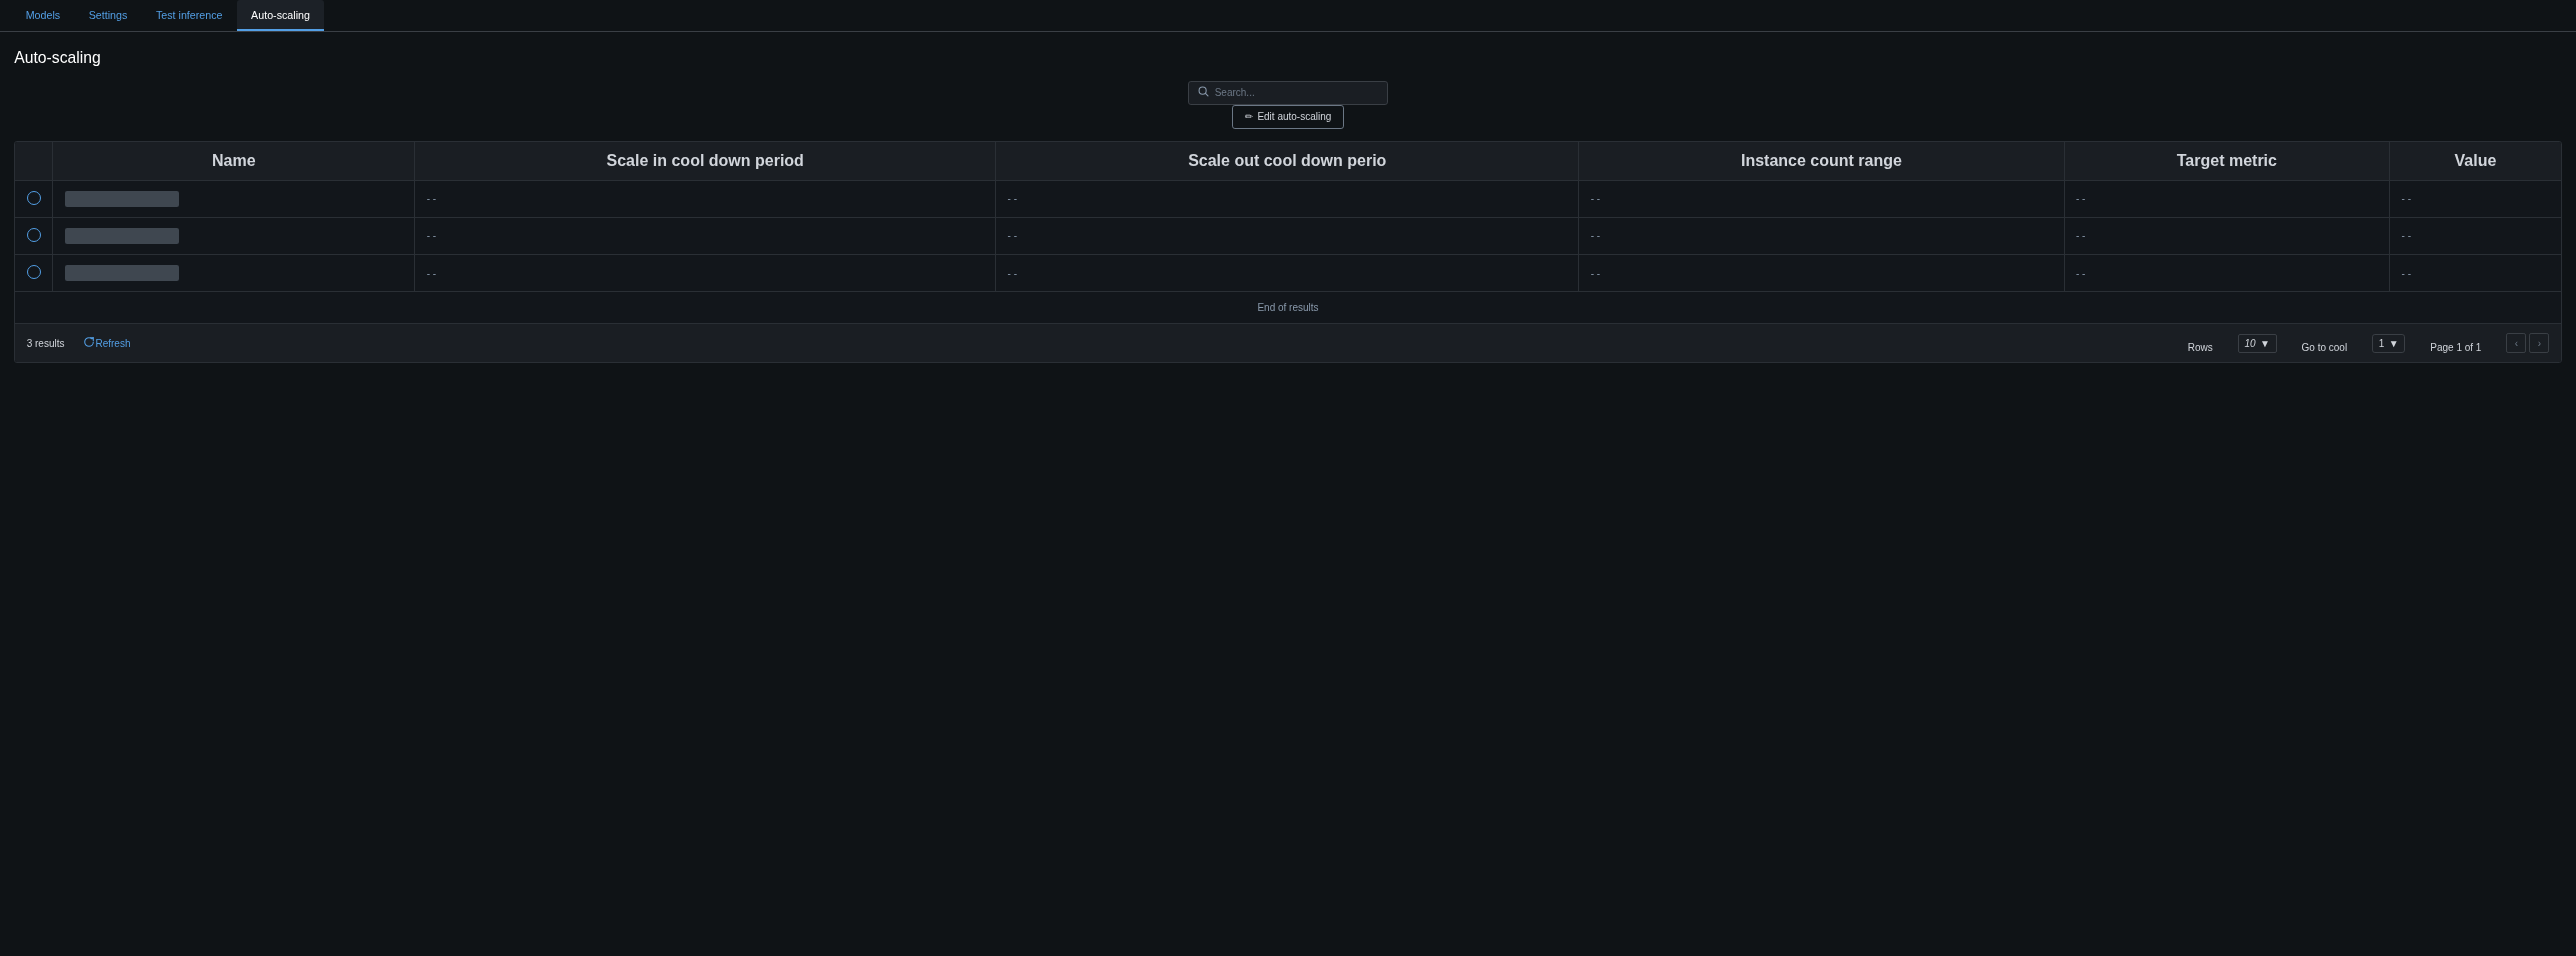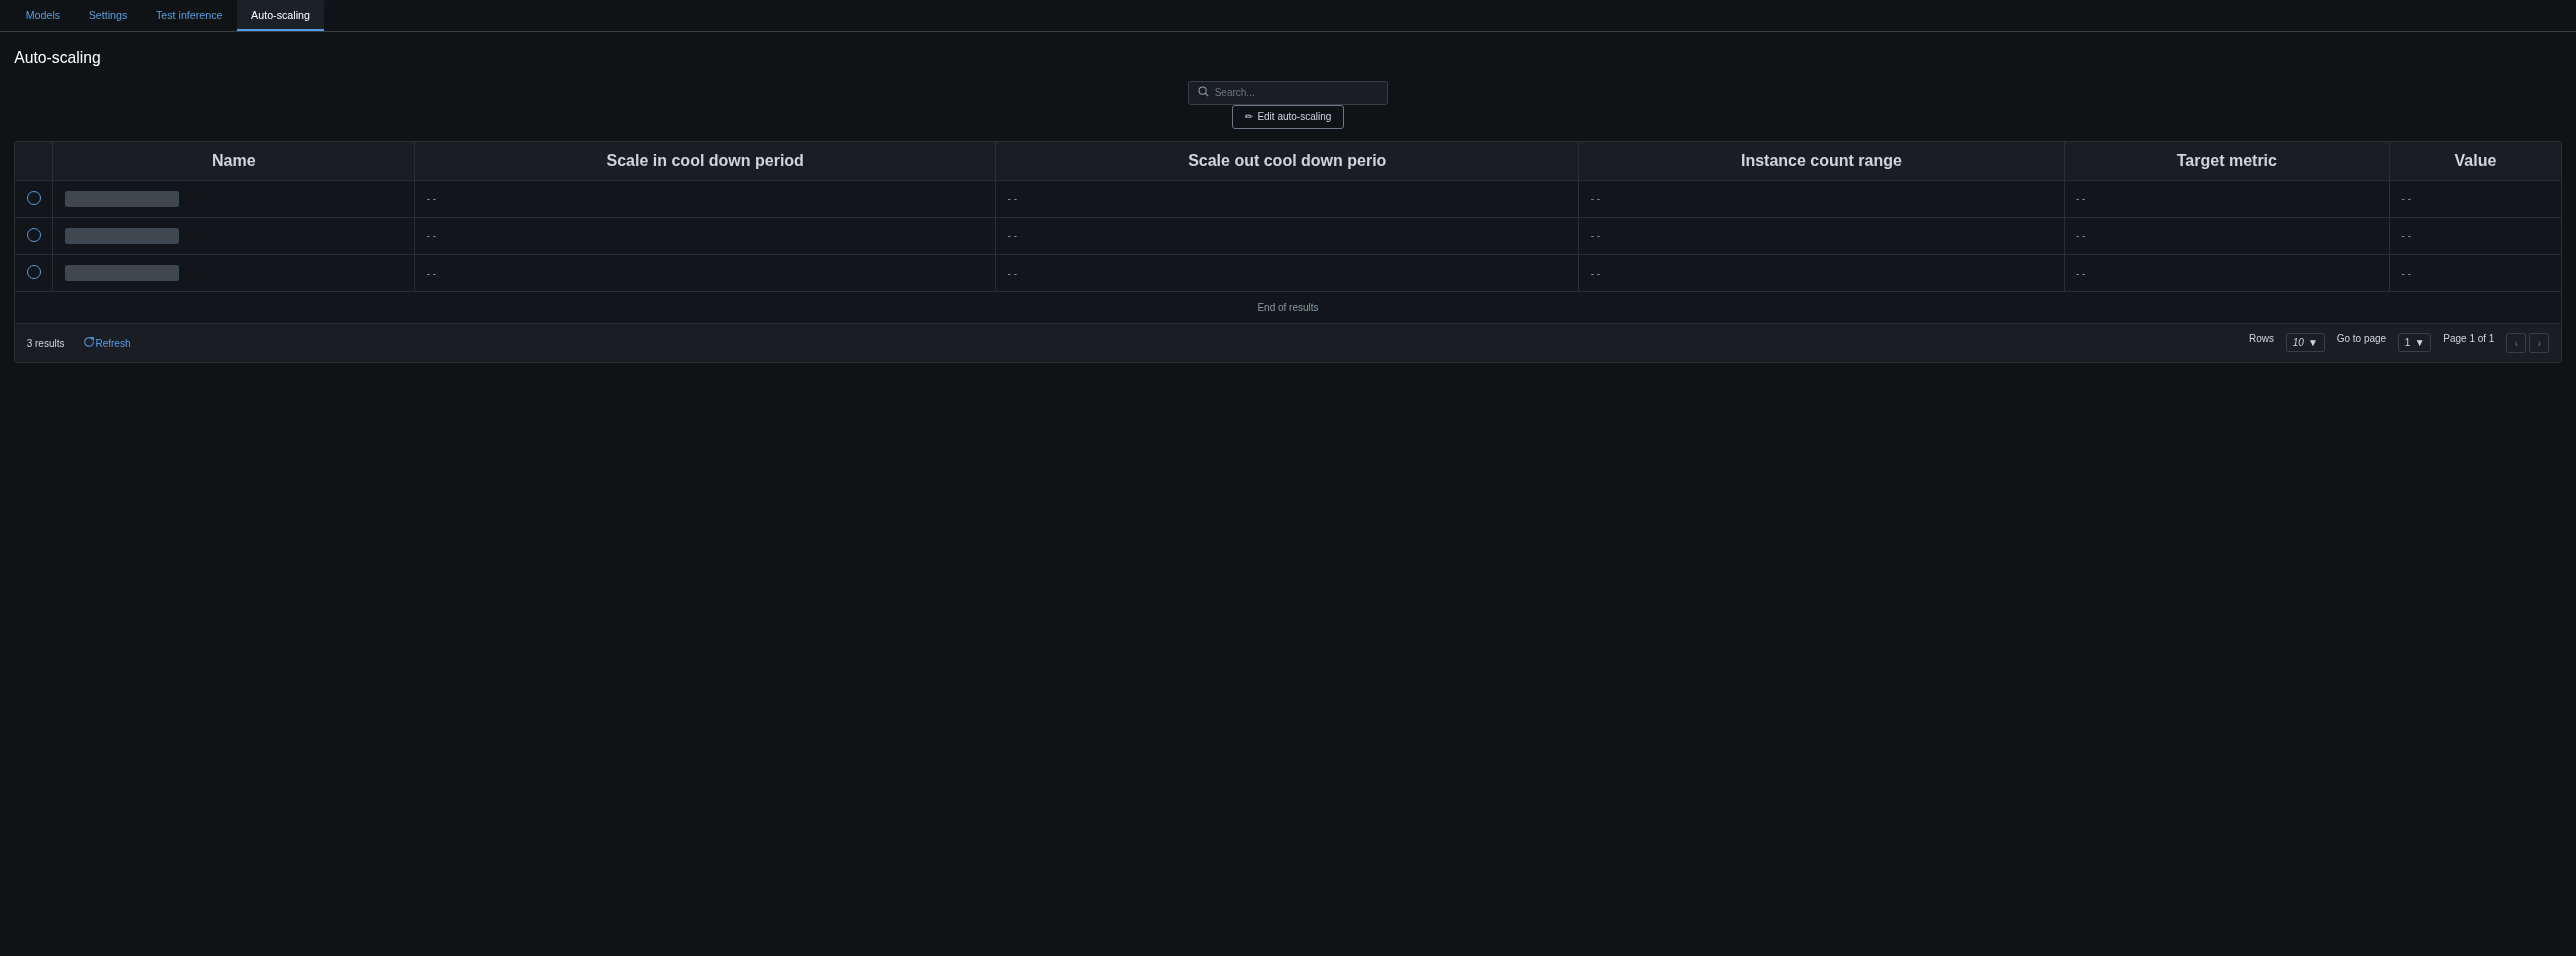--- a/index.html
+++ b/index.html
@@ -212,23 +212,23 @@
       background: transparent;
       border: none;
       color: #539fe5;
       cursor: pointer;
       font-size: 10px;
       padding: 2.9px 5.7px;
     }
 
     .pagination-controls {
       display: flex;
-      align-items: flex-start;
+      align-items: flex-end;
       margin-left: auto;
-      gap: 12px;
+      gap: 25px;
     }
 
     .rows-label {
       color: #d1d5db;
       font-size: 10px;
     }
 
     .rows-select-wrapper {
       display: flex;
       align-items: center;
@@ -393,21 +393,21 @@
         </span>
         <span>Refresh</span>
       </button>
 
       <div class="pagination-controls">
         <span class="rows-label">Rows</span>
         <div class="rows-select-wrapper">
           <span>10</span>
           <span class="chevron-icon">▼</span>
         </div>
-        <span class="go-to-page-label">Go to page</span>
+        <span class="go-to-page-label">Go to cool</span>
         <div class="page-input-wrapper">
           <span>1</span>
           <span class="chevron-icon">▼</span>
         </div>
         <span class="page-info">Page 1 of 1</span>
         <div class="nav-arrows">
           <button class="nav-arrow">
             <span>‹</span>
           </button>
           <button class="nav-arrow">

